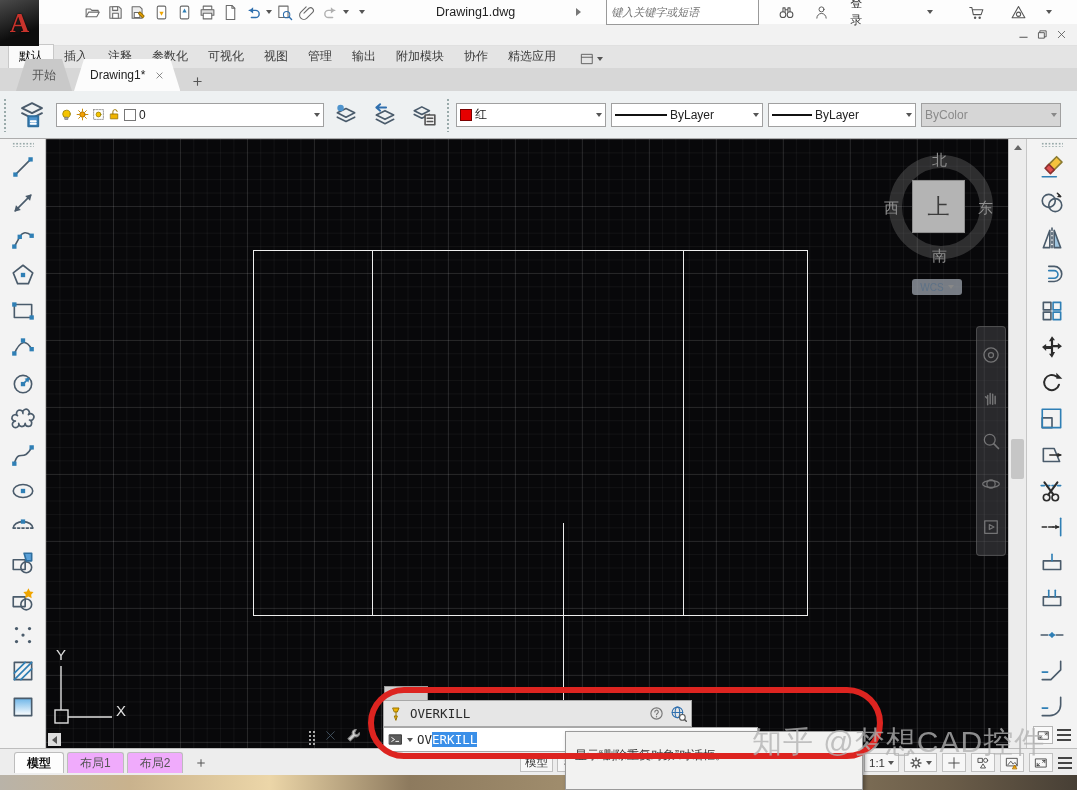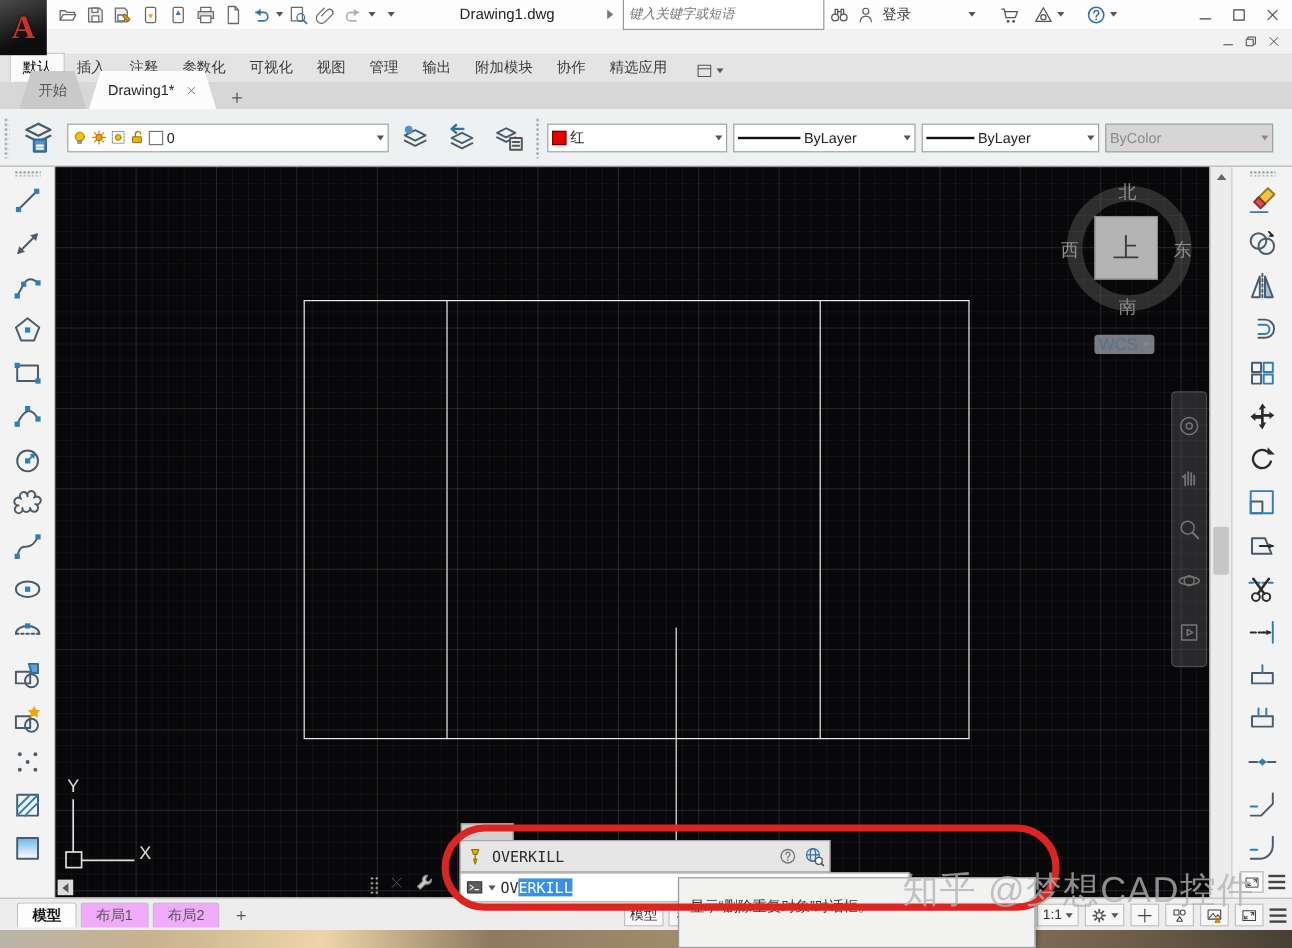--- a/index.html
+++ b/index.html
@@ -5,21 +5,21 @@
   * { margin:0; padding:0; box-sizing:border-box; }
   html,body { width:1077px; height:790px; overflow:hidden; }
   body { position:relative; background:#fff; font-family:"Liberation Sans",sans-serif; color:#333; font-size:12px; }
   svg.icon { display:block; fill:none; stroke:#4a5b6b; stroke-width:1.5; stroke-linecap:round; stroke-linejoin:round; }
   .caret { width:0; height:0; border-left:3.5px solid transparent; border-right:3.5px solid transparent; border-top:4px solid #555; display:inline-block; }
   .caret-lt { border-top-color:#888; }
 
   
   .logo { position:absolute; left:0; top:0; width:39px; height:46px; background:linear-gradient(160deg,#4a4a4a,#0d0d0d 70%); display:flex; align-items:center; justify-content:center; z-index:5; }
   .logo .a { font-size:27px; font-weight:bold; color:#c8332c; text-shadow:0 0 2px #000; font-family:"Liberation Serif",serif; }
-  .titlebar { height:24px; background:#fdfdfd; display:flex; align-items:center; padding-left:46px; gap:2px; }
+  .titlebar { height:24px; background:#fdfdfd; display:flex; align-items:center; padding-left:46px; gap:19px;margin-left:36px; }
   .qat { display:flex; align-items:center; gap:2px; }
   .qat-btn { width:21px; height:20px; display:flex; align-items:center; justify-content:center; background:transparent; border:none; }
   .doc-title { margin-left:52px; font-size:12.5px; color:#222; white-space:nowrap; }
   .tright { width:0;height:0;border-top:4px solid transparent;border-bottom:4px solid transparent;border-left:5px solid #777; margin-left:42px; }
   .search { width:168px; height:17px; border:1px solid #9a9a9a; font-style:italic; font-size:11px; color:#555; padding:12px 4px; margin-left:6px; font-family:"Liberation Sans",sans-serif; }
   .tb-ico { width:20px; height:20px; display:flex; align-items:center; justify-content:center; }
   .signin { font-size:12px; color:#333; margin:0 2px;text-align:right; }
   .winbtns { margin-left:auto; display:flex; align-items:center; gap:10px; padding-right:8px; }
   .winbtn { width:18px; height:16px; display:flex; align-items:center; justify-content:center; }
 
@@ -67,21 +67,21 @@
       linear-gradient(rgba(255,255,255,0.045) 1px, transparent 1px),
       linear-gradient(90deg, rgba(255,255,255,0.045) 1px, transparent 1px);
     background-size:67px 67px,67px 67px,13.4px 13.4px,13.4px 13.4px;
     overflow:hidden; }
   .draw-rect { position:absolute; border:1px solid #ededed; }
   .draw-line { position:absolute; background:#ededed; }
 
   .vc-ring { position:absolute; left:843px; top:16px; width:104px; height:104px; border-radius:50%; border:13px solid rgba(128,128,128,0.32); }
   .vc-face { position:absolute; left:866px; top:41px; width:53px; height:53px; background:#b4b4b4; border:1px solid #8e8e8e; display:flex; align-items:center; justify-content:center; font-size:22px; color:#3c3c3c; }
   .vc-lbl { position:absolute; font-size:15px; color:#8f8f8f; }
-  .wcs { position:absolute; left:866px; top:140px; width:50px; height:16px; background:rgba(148,154,163,0.8); border-radius:3px; display:flex; align-items:center; justify-content:center; gap:4px; font-size:14px; color:#5d7186; }
+  .wcs { position:absolute; left:866px; top:140px; width:50px; height:16px; background:rgba(148,154,163,0.8); border-radius:3px; display:flex; align-items:center; justify-content:center; gap:4px; font-size:10px; color:#5d7186; }
 
   .navbar { position:absolute; left:930px; top:187px; width:30px; height:230px; background:rgba(70,70,72,0.55); border:1px solid rgba(110,110,110,0.5); border-radius:4px; display:flex; flex-direction:column; align-items:center; justify-content:space-around; padding:6px 0; }
   .navbar svg { opacity:0.55; }
 
   .scrollcol { width:18px; background:#ececec; border-left:1px solid #c2c2c2; position:relative; }
   .sc-up { position:absolute; top:2px; left:2px; width:13px; height:12px; display:flex; align-items:center; justify-content:center; }
   .tri-up { width:0; height:0; border-left:4px solid transparent; border-right:4px solid transparent; border-bottom:5px solid #666; }
   .sc-thumb { position:absolute; top:300px; left:2px; width:13px; height:40px; background:#c6c6c6; border-radius:2px; }
 
   .left-arrow-btn { position:absolute; left:2px; top:594px; width:13px; height:13px; background:#dcdcdc; display:flex; align-items:center; justify-content:center; }

